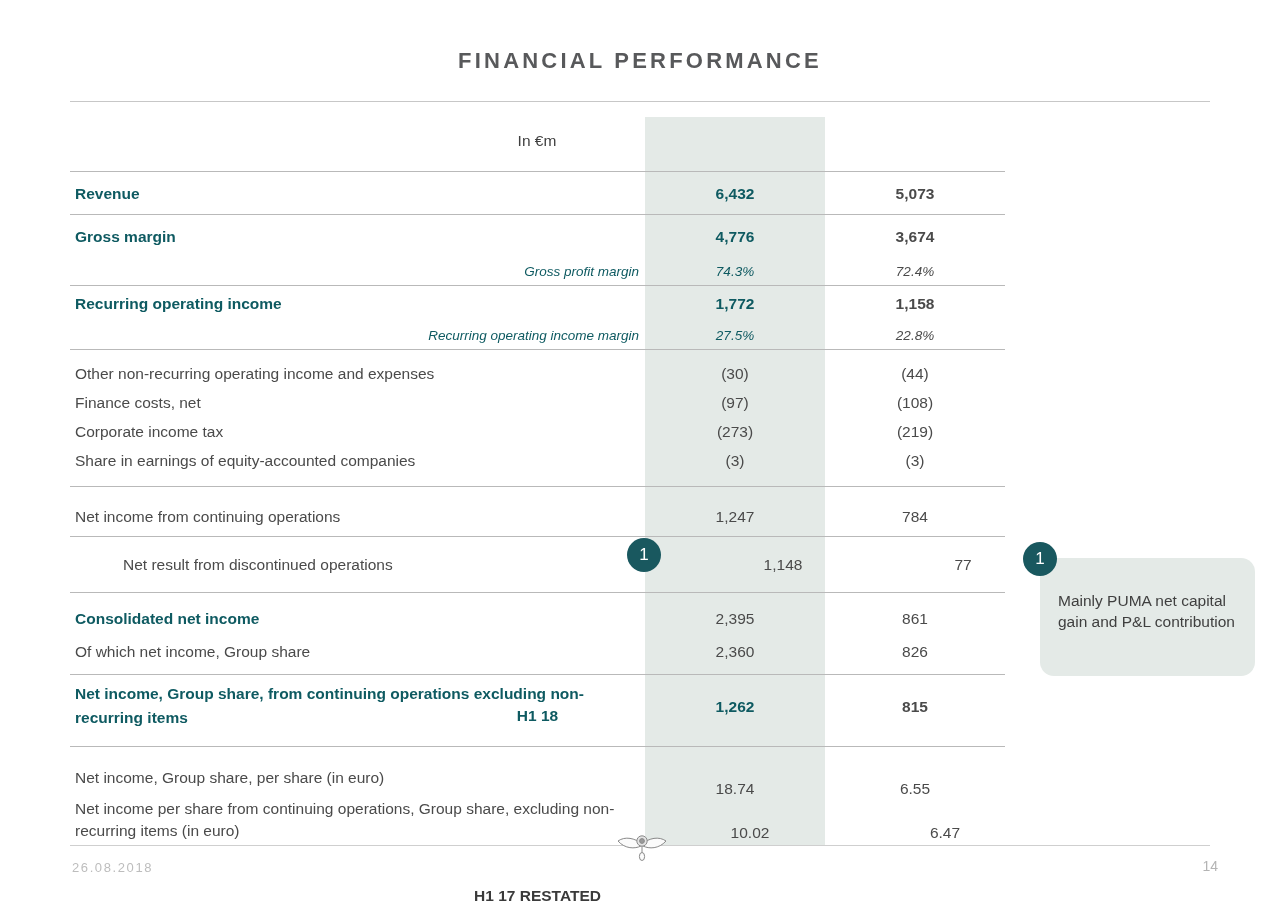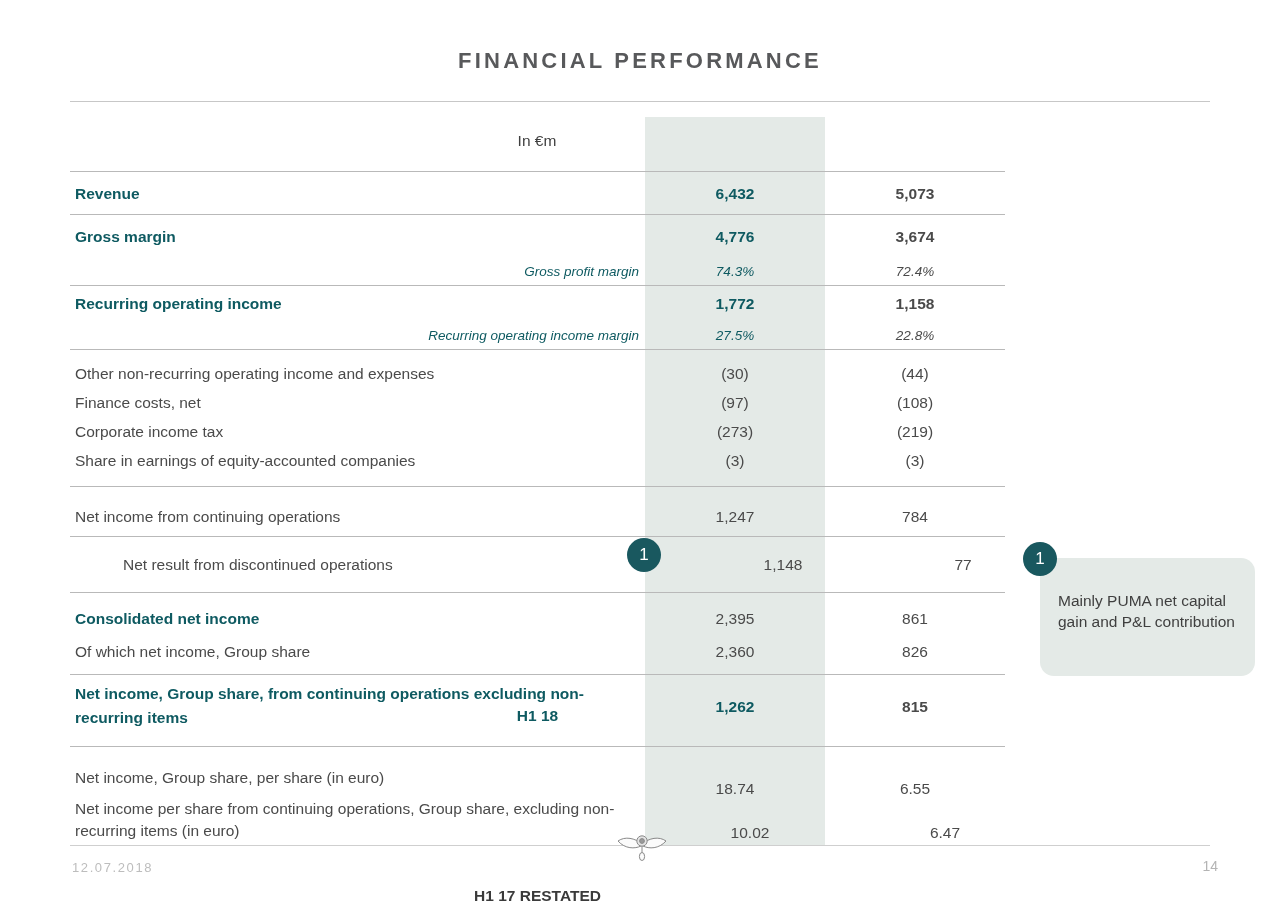--- a/index.html
+++ b/index.html
@@ -270,21 +270,21 @@
   </div>
 
 </div>
 
 <div class="callout">
   <span>Mainly PUMA net capital gain and P&amp;L contribution</span>
 </div>
 <div class="badge callout-badge">1</div>
 
 <div class="footer-rule"></div>
-<div class="footer-date">12.07.2018</div>
+<div class="footer-date">26.08.2018</div>
 <div class="footer-page">14</div>
 
 <div class="logo">
   <svg viewBox="0 0 52 30" width="52" height="30">
     <g fill="none" stroke="#8a8a8a" stroke-width="1">
       <path d="M26 12 C19 6, 9 4, 2 9 C9 17, 19 17, 25 14 Z" fill="#fbfbfb"></path>
       <path d="M26 12 C33 6, 43 4, 50 9 C43 17, 33 17, 27 14 Z" fill="#fbfbfb"></path>
       <circle cx="26" cy="9" r="5.2" fill="#e3e3e3"></circle>
       <circle cx="26" cy="9" r="2.4" fill="#9a9a9a"></circle>
       <path d="M26 14 L26 21"></path>

